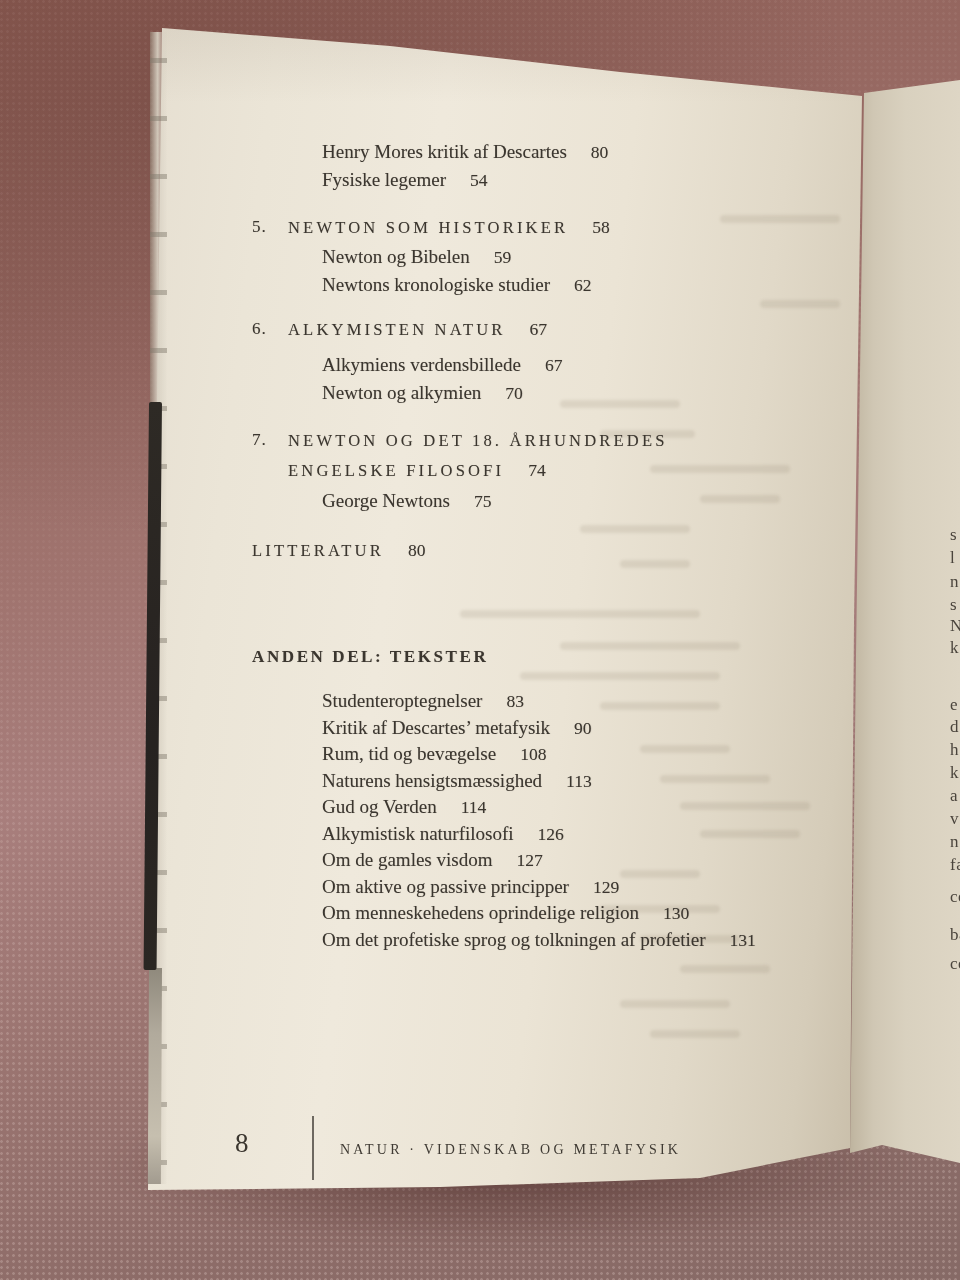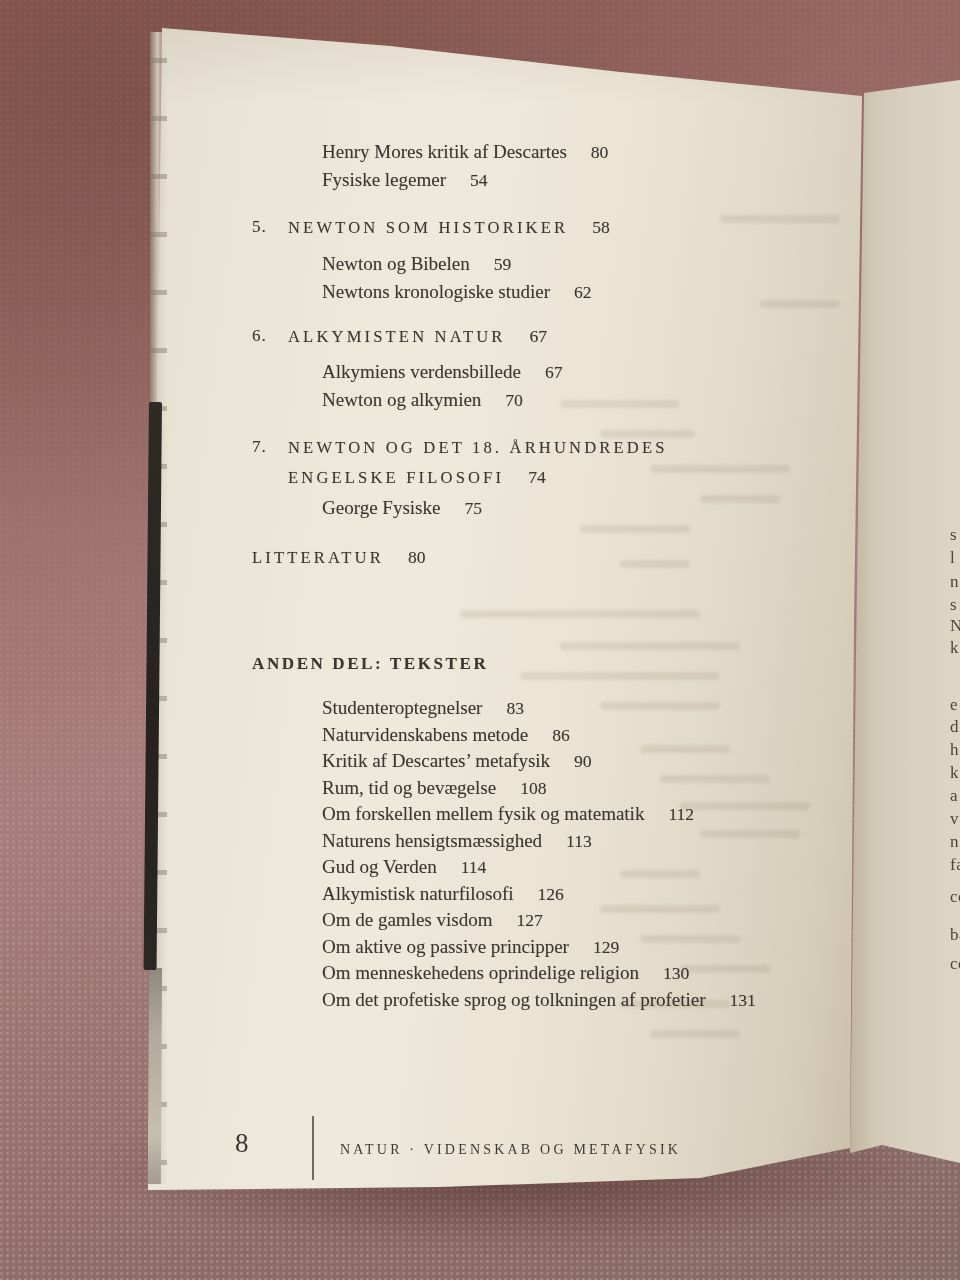--- a/index.html
+++ b/index.html
@@ -132,48 +132,46 @@
 
   <div class="toc">
 
     <div class="row sub"><span>Henry Mores kritik af Descartes</span><span class="pg">80</span></div>
     <div class="row sub"><span>Fysiske legemer</span><span class="pg">54</span></div>
 
     <div class="row chapter" style="margin-top:18px">
         <span class="num">5.</span>
         <span><span class="caps">NEWTON SOM HISTORIKER</span><span class="pg">58</span></span>
       </div>
-    <div class="row sub" style="margin-top:7px"><span>Newton og Bibelen</span><span class="pg">59</span></div>
+    <div class="row sub" style=""><span>Newton og Bibelen</span><span class="pg">59</span></div>
     <div class="row sub"><span>Newtons kronologiske studier</span><span class="pg">62</span></div>
 
     <div class="row chapter" style="margin-top:15px">
         <span class="num">6.</span>
         <span><span class="caps">ALKYMISTEN NATUR</span><span class="pg">67</span></span>
       </div>
     <div class="row sub" style="margin-top:6px"><span>Alkymiens verdensbillede</span><span class="pg">67</span></div>
     <div class="row sub"><span>Newton og alkymien</span><span class="pg">70</span></div>
 
     <div class="row chapter" style="margin-top:18px;line-height:29px">
       <span class="num">7.</span>
       <span>
         <span class="caps">NEWTON OG DET 18. ÅRHUNDREDES</span><br>
         <span class="caps">ENGELSKE FILOSOFI</span><span class="pg">74</span>
       </span>
     </div>
-    <div class="row sub" style="margin-top:2px"><span>George Fysiske</span><span class="pg">75</span></div>
+    <div class="row sub" style="margin-top:2px"><span>George Newtons</span><span class="pg">75</span></div>
 
     <div class="row section-row" style="margin-top:20px"><span class="caps">LITTERATUR</span><span class="pg">80</span></div>
 
     <div class="row part-row" style="margin-top:76px"><span>ANDEN DEL: TEKSTER</span></div>
 
     <div class="row sub p2" style="margin-top:16px"><span>Studenteroptegnelser</span><span class="pg">83</span></div>
-    <div class="row sub p2"><span>Naturvidenskabens metode</span><span class="pg">86</span></div>
     <div class="row sub p2"><span>Kritik af Descartes’ metafysik</span><span class="pg">90</span></div>
     <div class="row sub p2"><span>Rum, tid og bevægelse</span><span class="pg">108</span></div>
-    <div class="row sub p2"><span>Om forskellen mellem fysik og matematik</span><span class="pg">112</span></div>
     <div class="row sub p2"><span>Naturens hensigtsmæssighed</span><span class="pg">113</span></div>
     <div class="row sub p2"><span>Gud og Verden</span><span class="pg">114</span></div>
     <div class="row sub p2"><span>Alkymistisk naturfilosofi</span><span class="pg">126</span></div>
     <div class="row sub p2"><span>Om de gamles visdom</span><span class="pg">127</span></div>
     <div class="row sub p2"><span>Om aktive og passive principper</span><span class="pg">129</span></div>
     <div class="row sub p2"><span>Om menneskehedens oprindelige religion</span><span class="pg">130</span></div>
     <div class="row sub p2"><span>Om det profetiske sprog og tolkningen af profetier</span><span class="pg">131</span></div>
 
   </div>
 

